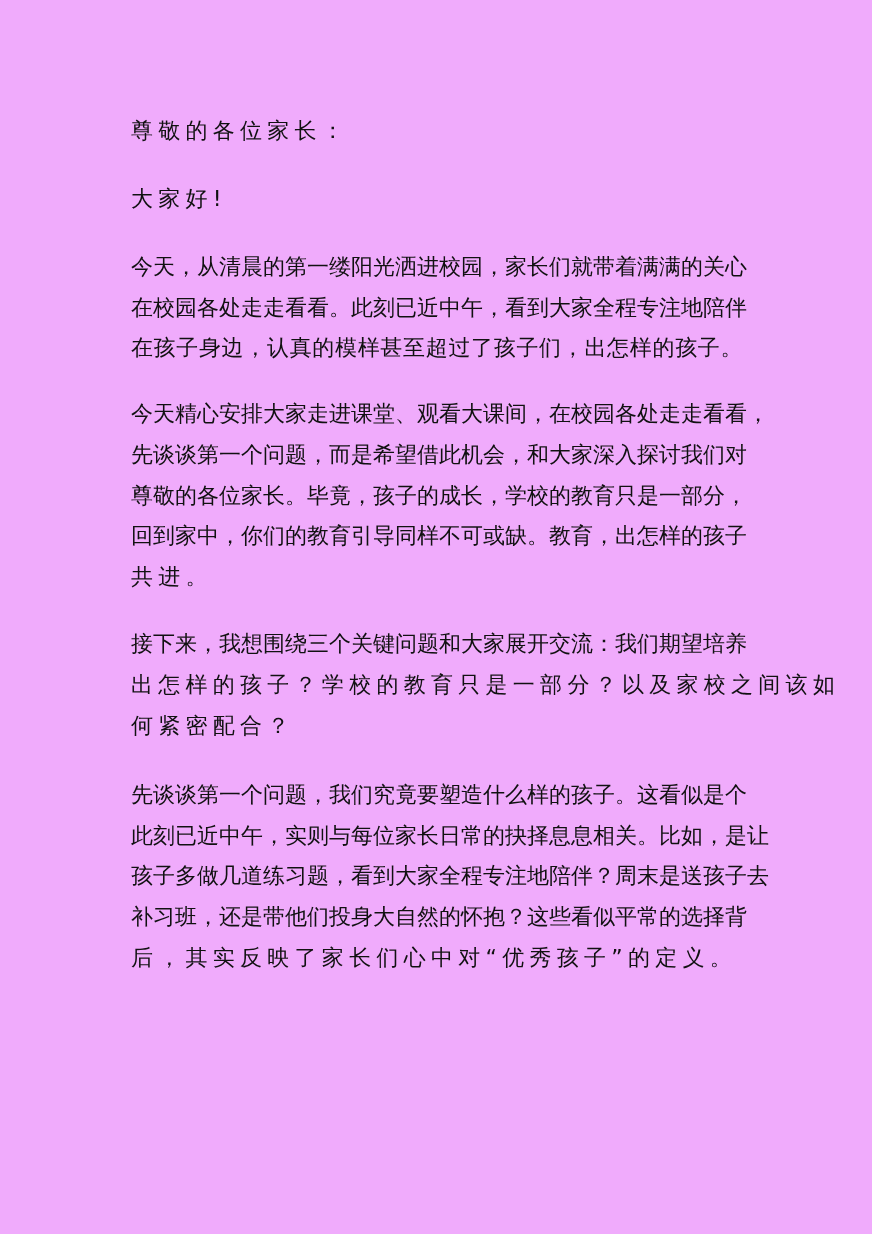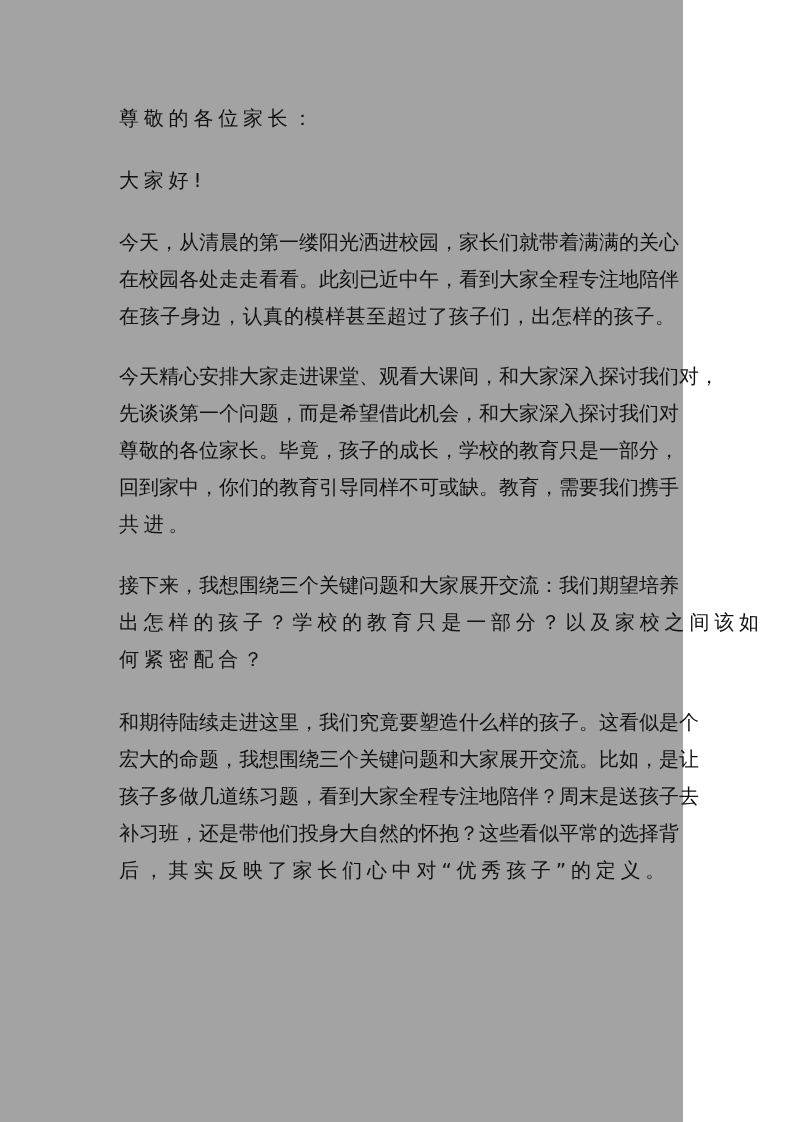--- a/index.html
+++ b/index.html
@@ -1,49 +1,49 @@
 <!DOCTYPE html>
 <html><head>
 <meta charset="utf-8">
 <style>
   html, body { margin:0; padding:0; background:#ffffff; }
   body { width:793px; height:1122px; position:relative; overflow:hidden;
          font-family: "DejaVu Sans", "Liberation Sans", sans-serif; color:#111; }
-  .page { position:absolute; left:0; top:0; width:683px; height:1122px; background:#a3a3a3; }
+  .page { position:absolute; left:0; top:0; width:793px; height:1122px; background:#f0abfc; }
   .line { position:absolute; left:119px; height:26px; line-height:26px;
           font-size:20px; white-space:nowrap; letter-spacing:4.8px; }
   .line.just { width:556px; text-align:justify; text-align-last:justify; letter-spacing:0; }
 </style>
 </head>
 <body>
 
 <div class="page">
   <div class="line" style="top:105px">尊敬的各位家长：</div>
   <div class="line" style="top:167px">大家好!</div>
 
   <div>
     <div class="line just" style="top:229px">今天，从清晨的第一缕阳光洒进校园，家长们就带着满满的关心</div>
     <div class="line just" style="top:266px">在校园各处走走看看。此刻已近中午，看到大家全程专注地陪伴</div>
     <div class="line just" style="top:303px">在孩子身边，认真的模样甚至超过了孩子们，出怎样的孩子。</div>
   </div>
 
   <div>
-    <div class="line just" style="top:363px">今天精心安排大家走进课堂、观看大课间，和大家深入探讨我们对，</div>
+    <div class="line just" style="top:363px">今天精心安排大家走进课堂、观看大课间，在校园各处走走看看，</div>
     <div class="line just" style="top:400px">先谈谈第一个问题，而是希望借此机会，和大家深入探讨我们对</div>
     <div class="line just" style="top:437px">尊敬的各位家长。毕竟，孩子的成长，学校的教育只是一部分，</div>
-    <div class="line just" style="top:474px">回到家中，你们的教育引导同样不可或缺。教育，需要我们携手</div>
+    <div class="line just" style="top:474px">回到家中，你们的教育引导同样不可或缺。教育，出怎样的孩子</div>
     <div class="line" style="top:511px">共进。</div>
   </div>
 
   <div>
     <div class="line just" style="top:572px">接下来，我想围绕三个关键问题和大家展开交流：我们期望培养</div>
     <div class="line" style="top:609px">出怎样的孩子？学校的教育只是一部分？以及家校之间该如</div>
     <div class="line" style="top:646px">何紧密配合？</div>
   </div>
 
   <div>
-    <div class="line just" style="top:709px">和期待陆续走进这里，我们究竟要塑造什么样的孩子。这看似是个</div>
-    <div class="line just" style="top:746px">宏大的命题，我想围绕三个关键问题和大家展开交流。比如，是让</div>
+    <div class="line just" style="top:709px">先谈谈第一个问题，我们究竟要塑造什么样的孩子。这看似是个</div>
+    <div class="line just" style="top:746px">此刻已近中午，实则与每位家长日常的抉择息息相关。比如，是让</div>
     <div class="line just" style="top:783px">孩子多做几道练习题，看到大家全程专注地陪伴？周末是送孩子去</div>
     <div class="line just" style="top:820px">补习班，还是带他们投身大自然的怀抱？这些看似平常的选择背</div>
     <div class="line" style="top:857px">后，其实反映了家长们心中对“优秀孩子”的定义。</div>
   </div>
 </div>
 
 </body></html>

